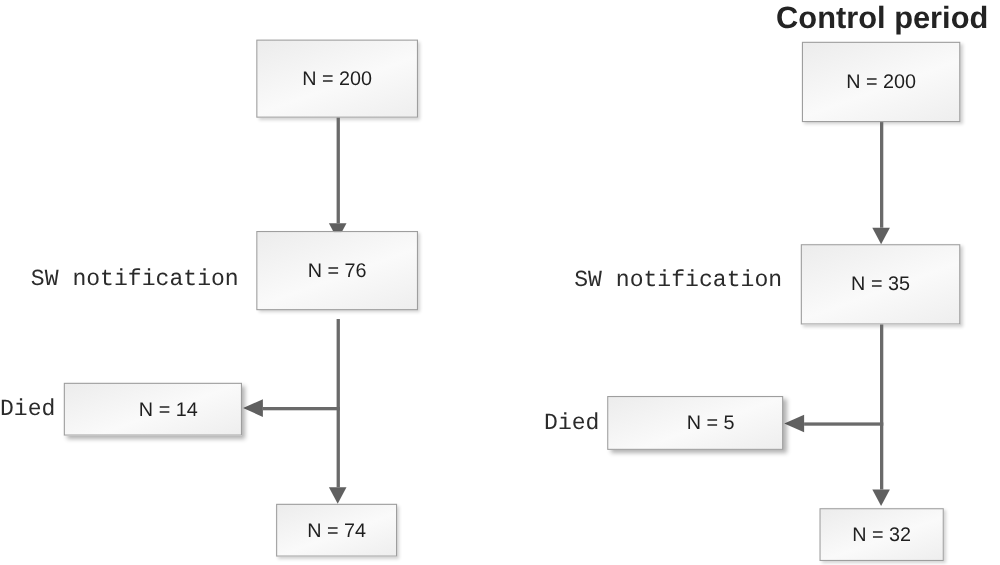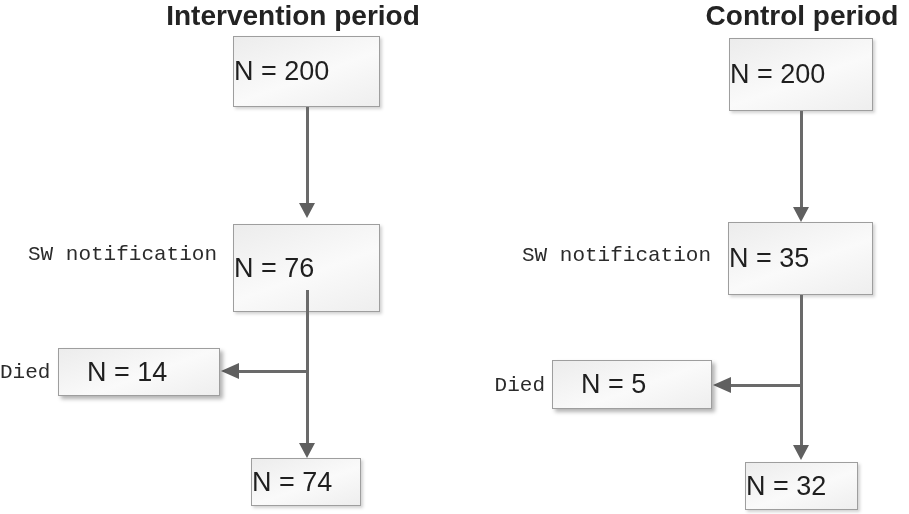--- a/index.html
+++ b/index.html
@@ -25,22 +25,22 @@
     white-space: nowrap;
   }
   .flow-box {
     position: absolute;
     box-sizing: border-box;
     border: 1px solid #9e9e9e;
     background: linear-gradient(160deg, #ececec 0%, #fafafa 55%, #eeeeee 100%);
     box-shadow: 2px 2px 3px rgba(0,0,0,0.18);
     display: flex;
     align-items: center;
-    justify-content: flex-start;
-    font-size: 27px;
+    justify-content: center;
+    font-size: 18px;
     color: #1f1f1f;
     white-space: nowrap;
   }
   .flow-box.shadow-strong {
     box-shadow: 3px 3px 4px rgba(0,0,0,0.30);
     padding-left: 28px;
   }
   .side-label {
     position: absolute;
     font-size: 21px;
@@ -76,31 +76,30 @@
     border-top: 8px solid transparent;
     border-bottom: 8px solid transparent;
     border-right: 18px solid #606060;
   }
 </style>
 </head>
 <body>
 
 <div id="canvas">
 
-  <div class="panel-title" style="left:145px; top:2px; width:296px;">Intervention period</div>
 
   <div class="flow-box" style="left:233px; top:36px; width:147px; height:71px;">
     <span>N = 200</span>
   </div>
 
   <div class="vline" style="left:306px; top:107px; height:96px;"></div>
   <div class="arrow-down" style="left:299px; top:203px;"></div>
 
   <div class="side-label align-right" style="left:28px; top:243px; width:180px;">SW notification</div>
-  <div class="flow-box" style="left:233px; top:224px; width:147px; height:88px;">
+  <div class="flow-box" style="left:233px; top:210px; width:147px; height:72px;">
     <span>N = 76</span>
   </div>
 
   <div class="vline" style="left:306px; top:290px; height:153px;"></div>
   <div class="arrow-down" style="left:299px; top:443px;"></div>
 
   <div class="hline" style="left:239px; top:370px; width:70px;"></div>
   <div class="arrow-left" style="left:221px; top:363px;"></div>
 
   <div class="side-label align-left" style="left:0px; top:361px; width:50px;">Died</div>

